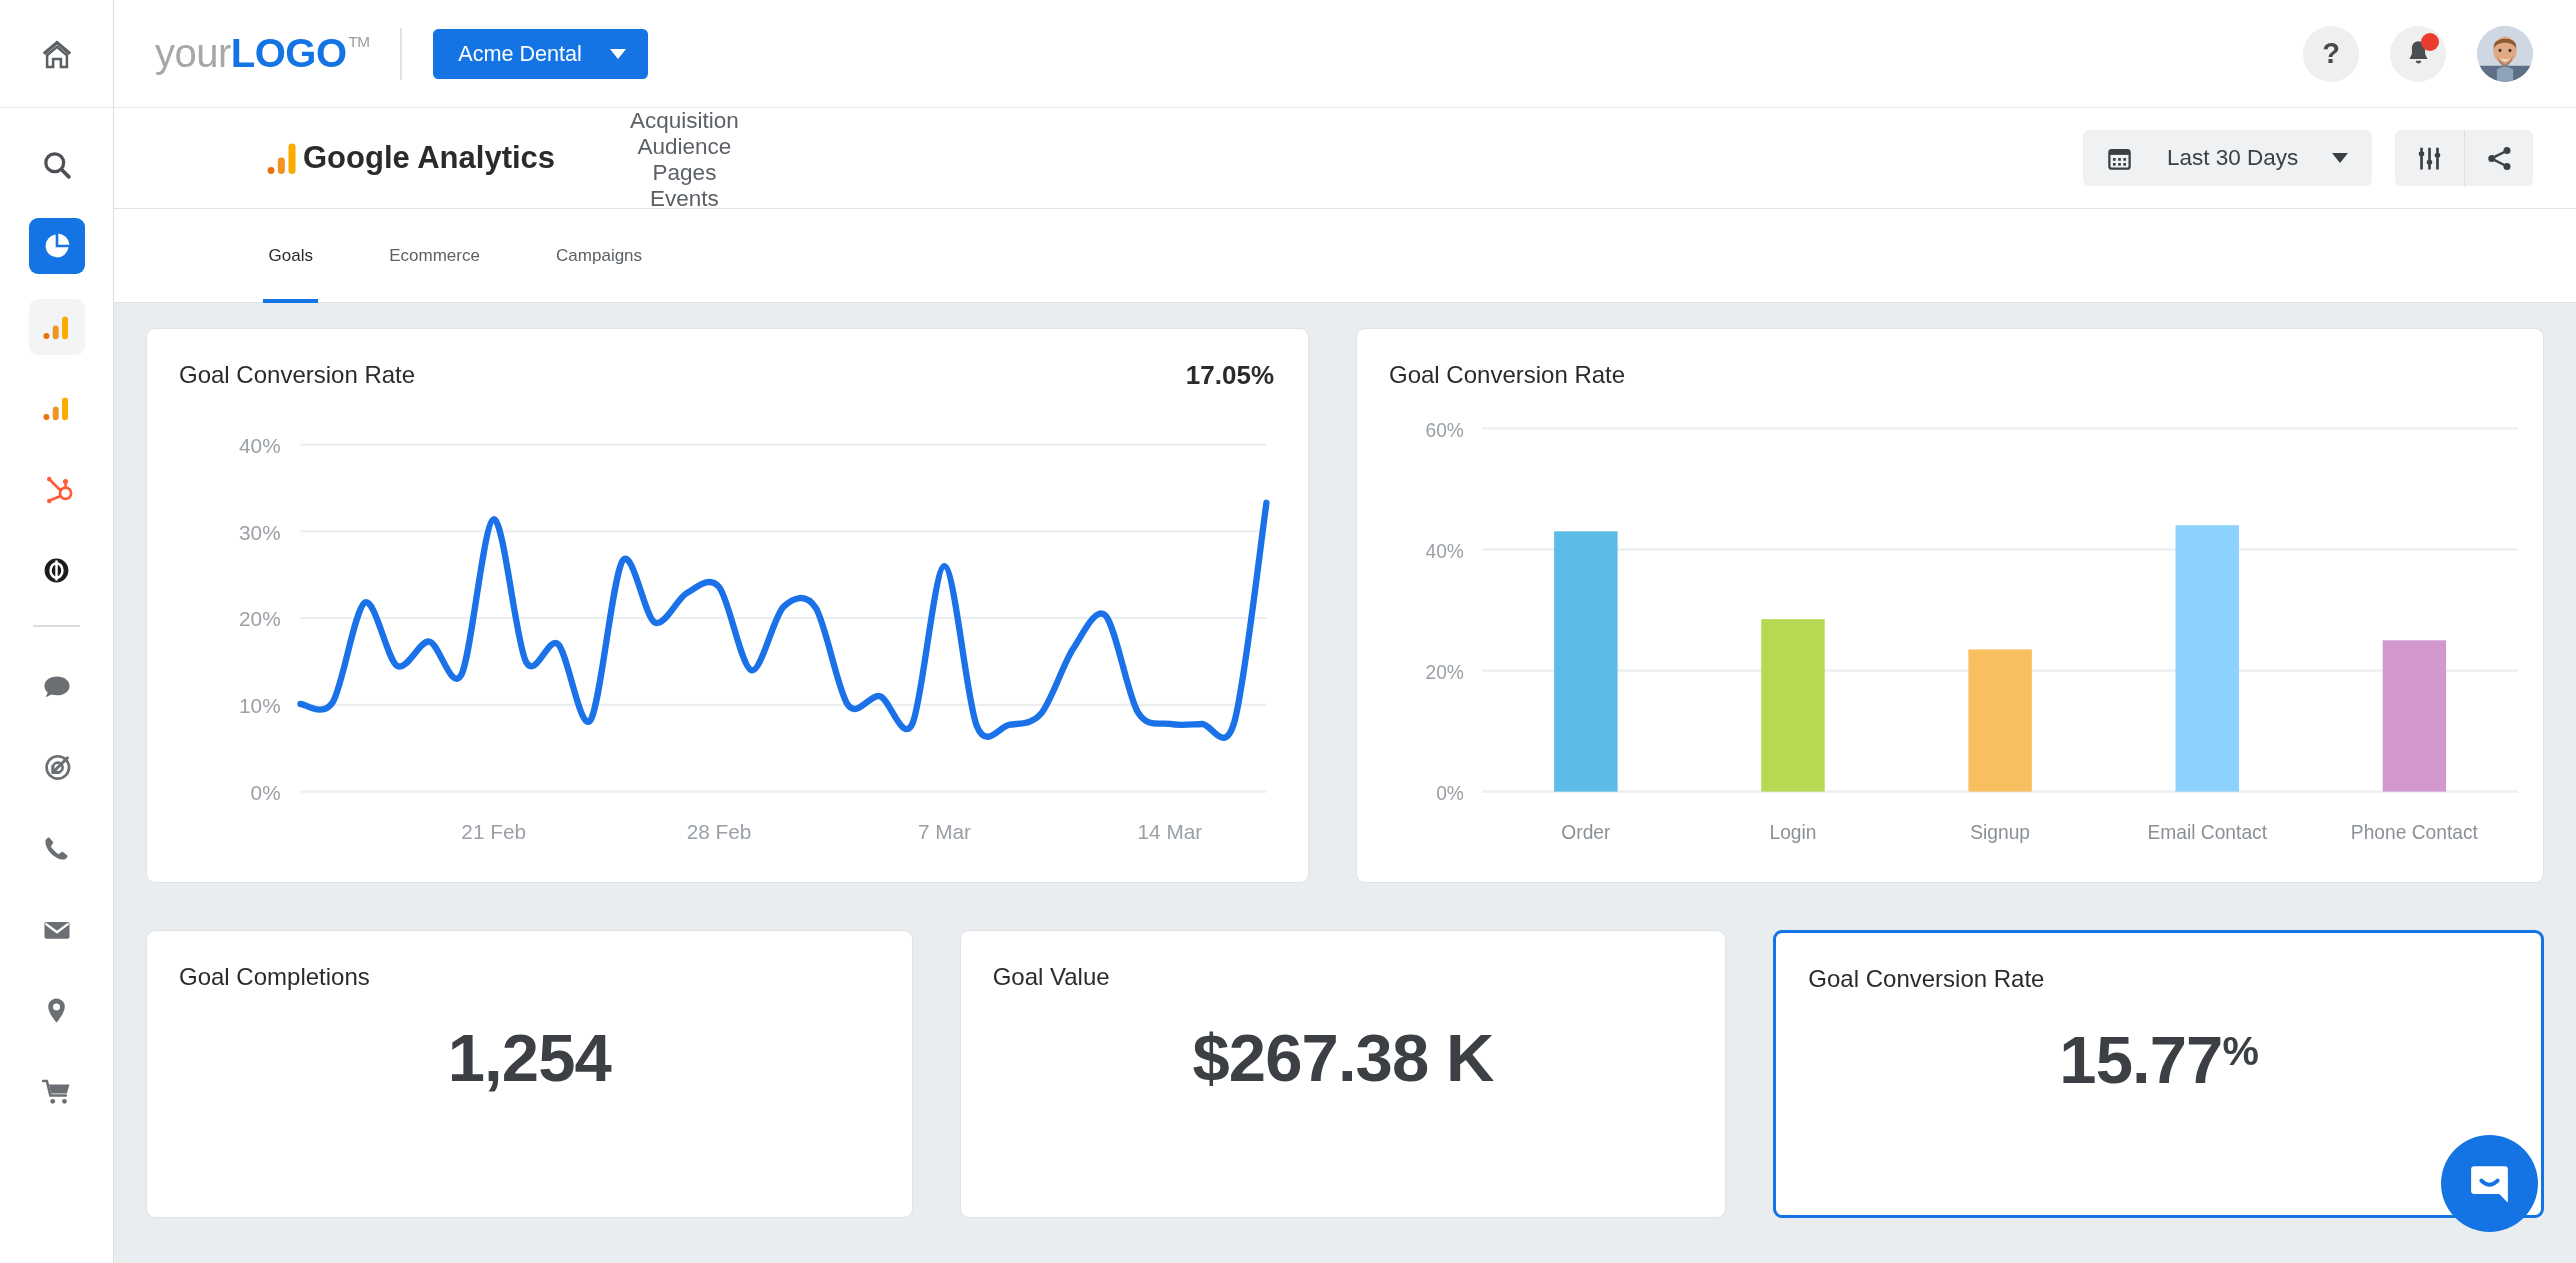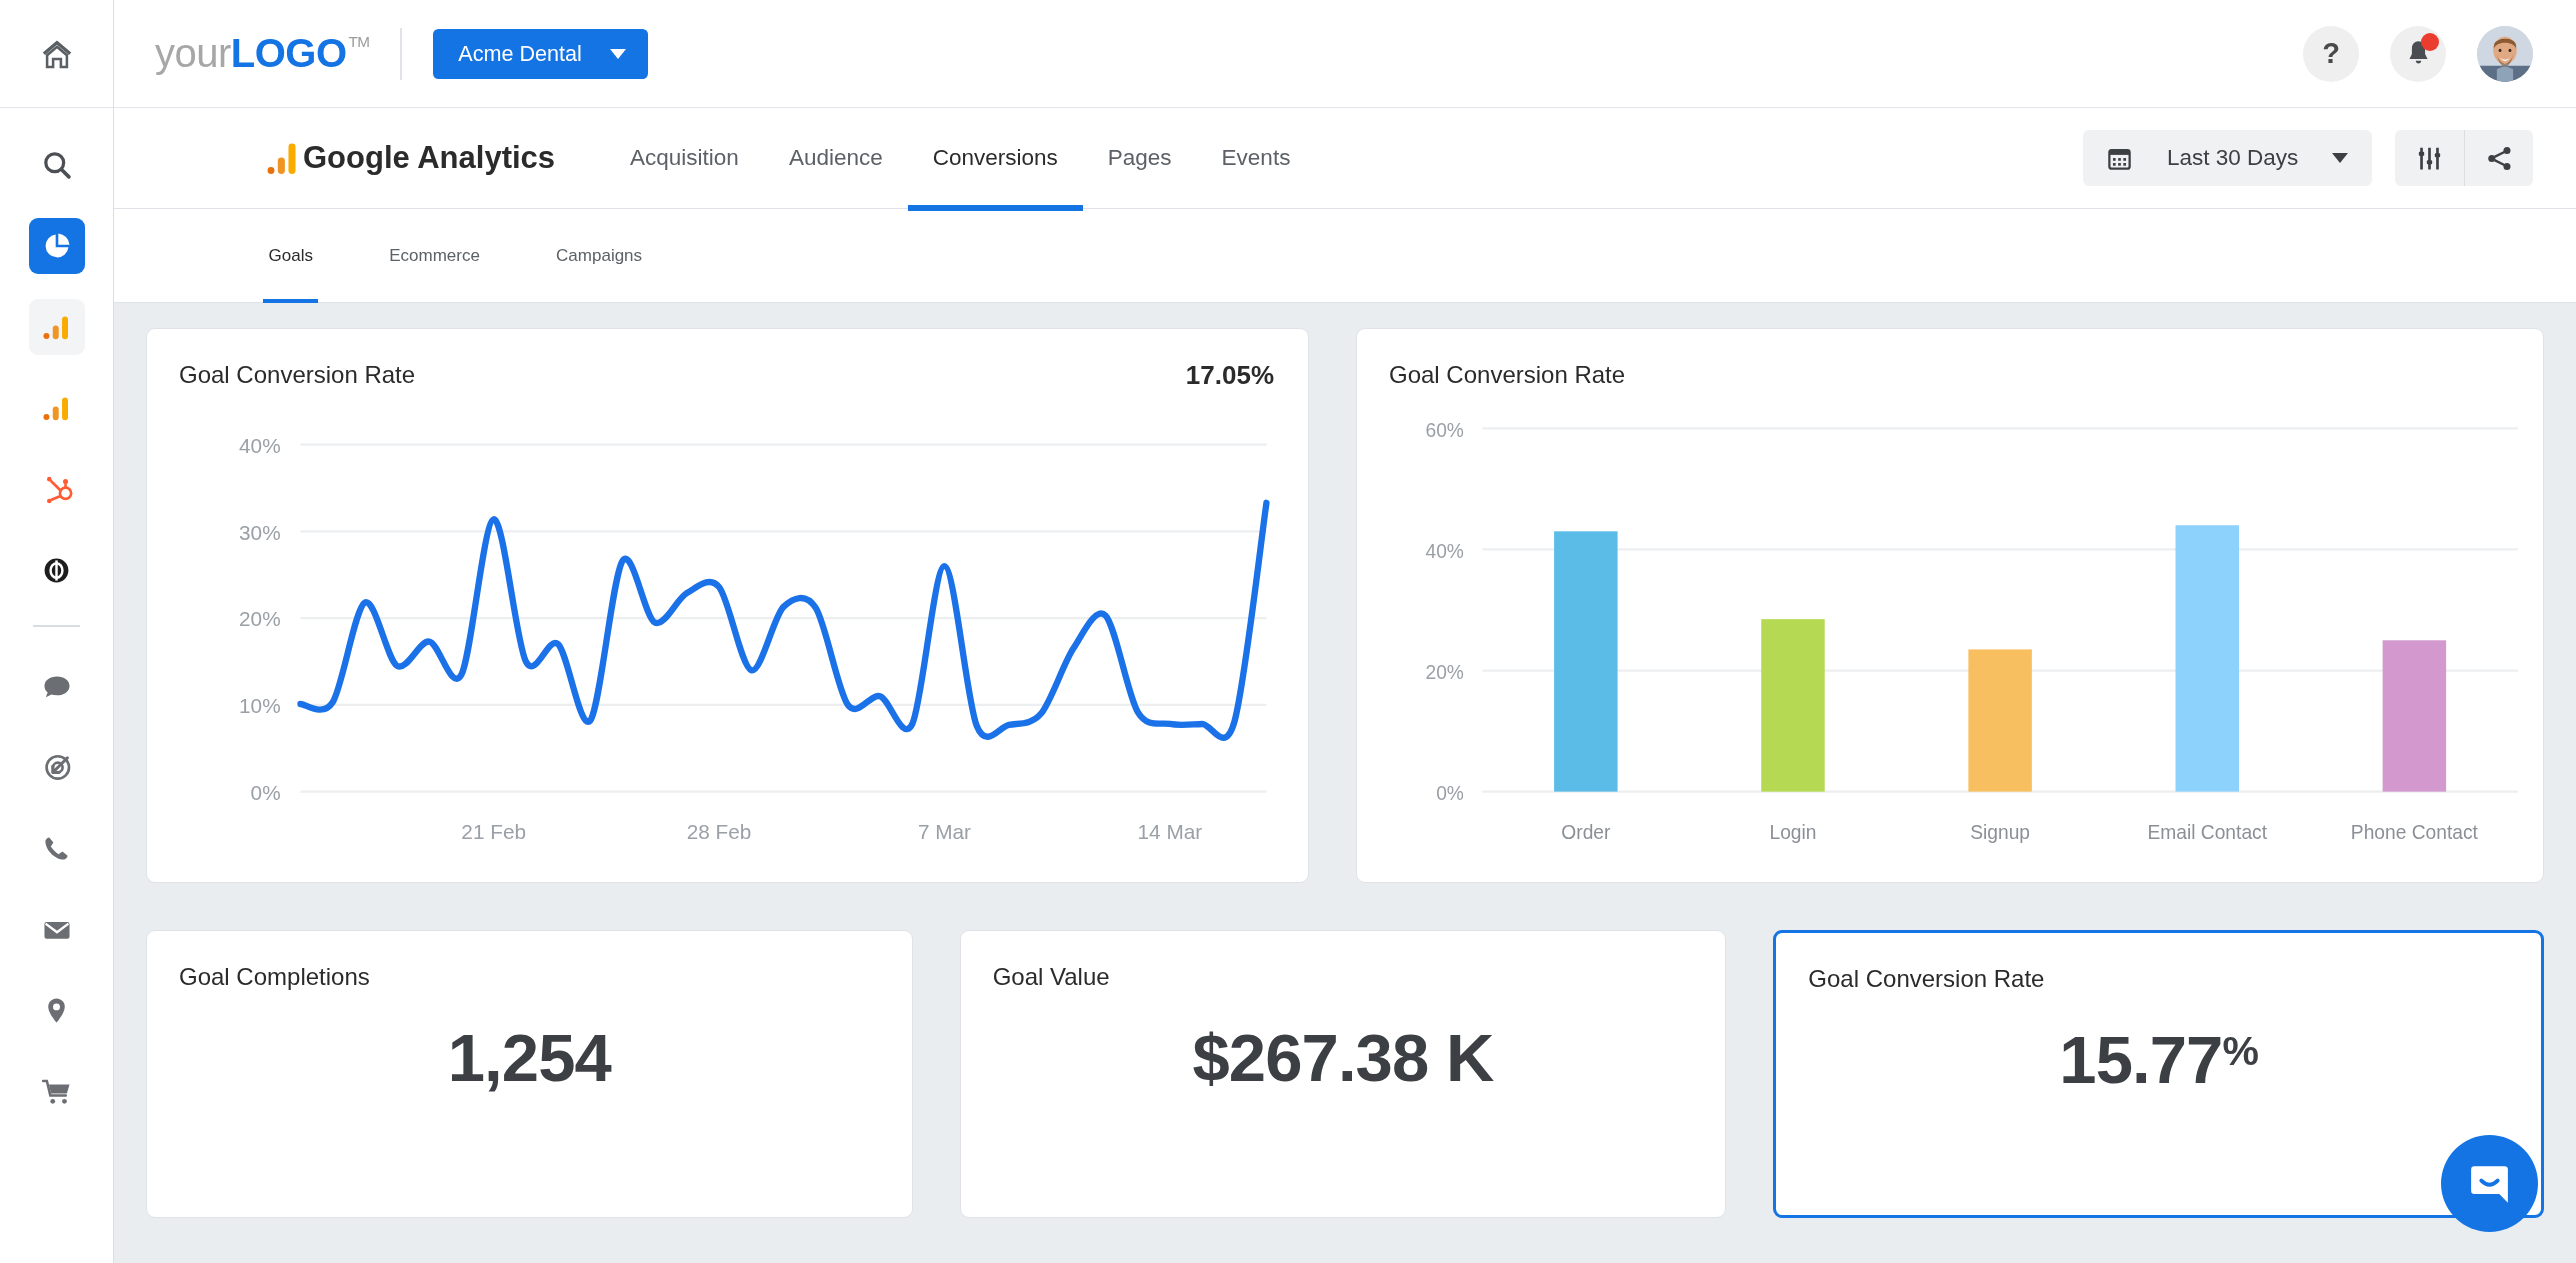--- a/index.html
+++ b/index.html
@@ -86,21 +86,21 @@
   
   .navbar {
     height: 101px; flex: 0 0 101px;
     border-bottom: 1.8px solid #dfe3e7;
     display: flex; align-items: center;
     padding: 0 43px 0 153px;
     background: #ffffff; position: relative;
   }
   .ga-brand { display: flex; align-items: center; gap: 4px; margin-right: 50px; flex: 0 0 auto; }
   .ga-title { font-size: 31px; font-weight: 700; color: #2b2b2b; white-space: nowrap; }
-  .nav-tabs { display: flex; align-items: center; height: 100%; }
+  .nav-tabs { display: flex; align-items: center; height: 100%; flex-direction: column; }
   .nav-tab {
     font-size: 22.5px; color: #5b6166; padding: 0 25px; height: 100%;
     display: flex; align-items: center; cursor: pointer; position: relative;
     white-space: nowrap;
   }
   .nav-tab.active { color: #2b2b2b; }
   .nav-tab.active::after {
     content: ""; position: absolute; left: 0; right: 0; bottom: -2.7px;
     height: 5.4px; background: #1474e4;
   }
@@ -353,21 +353,20 @@
           <circle cx="3" cy="22.4" r="2.6" fill="#e8710a"></circle>
           <rect x="8.1" y="12.6" width="5.3" height="12.4" rx="2.6" fill="#f09424"></rect>
           <rect x="16.1" y="2.2" width="5.3" height="22.8" rx="2.6" fill="#f9ab00"></rect>
         </svg>
         <span class="ga-title">Google Analytics</span>
       </div>
 
       <div class="nav-tabs">
         <div class="nav-tab">Acquisition</div>
         <div class="nav-tab">Audience</div>
-        <div class="nav-tab active">Conversions</div>
         <div class="nav-tab">Pages</div>
         <div class="nav-tab">Events</div>
       </div>
 
       <div class="nav-spacer"></div>
 
       <button class="date-btn">
         <svg width="27" height="27" viewBox="0 0 24 24">
           <rect x="3" y="4.6" width="18" height="16.4" rx="2" fill="none" stroke="#3c4043" stroke-width="2"></rect>
           <rect x="3" y="4.6" width="18" height="4.2" fill="#3c4043"></rect>

